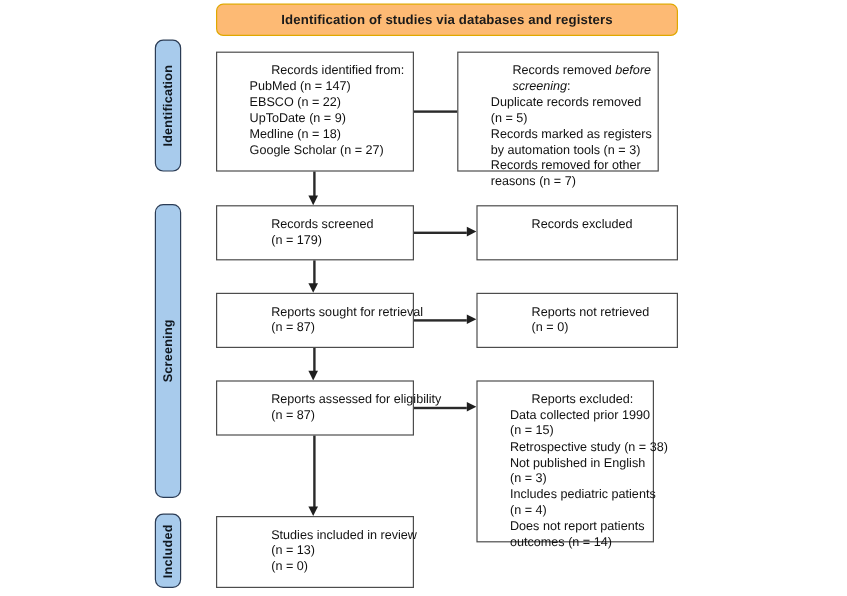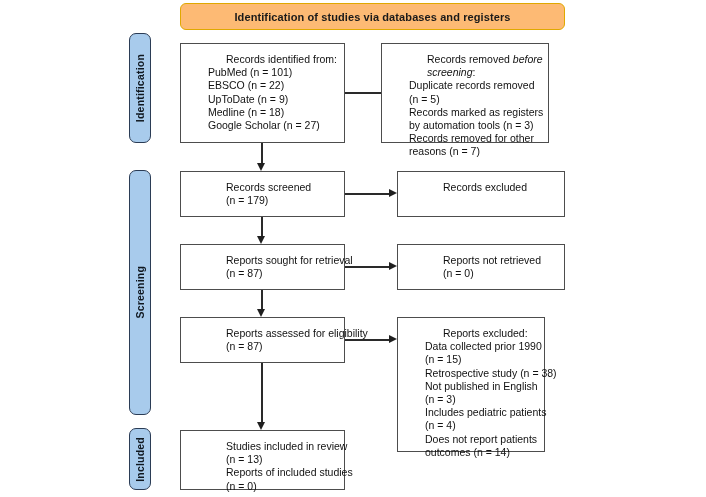--- a/index.html
+++ b/index.html
@@ -72,21 +72,21 @@
   <div class="stage" style="left:129px;top:170px;width:22px;height:245px;">
     <span>Screening</span>
   </div>
 
   <div class="stage" style="left:129px;top:428px;width:22px;height:62px;">
     <span>Included</span>
   </div>
 
   <div class="box" style="left:180px;top:43px;width:165px;height:100px;">
     <div class="ln">Records identified from:</div>
-    <div class="ind">PubMed (n = 101)</div>
+    <div class="ind">PubMed (n = 147)</div>
     <div class="ind">EBSCO (n = 22)</div>
     <div class="ind">UpToDate (n = 9)</div>
     <div class="ind">Medline (n = 18)</div>
     <div class="ind">Google Scholar (n = 27)</div>
   </div>
 
   <div class="hline" style="left:345px;top:92px;width:44px;"></div>
   <div class="arrow-r" style="left:389px;top:88px;"></div>
 
   <div class="box" style="left:381px;top:43px;width:168px;height:100px;">
@@ -154,17 +154,16 @@
     <div class="ind">Does not report patients</div>
     <div class="ind">outcomes (n = 14)</div>
   </div>
 
   <div class="vline" style="left:261px;top:363px;height:61px;"></div>
   <div class="arrow-d" style="left:257px;top:422px;"></div>
 
   <div class="box" style="left:180px;top:430px;width:165px;height:60px;">
     <div class="ln">Studies included in review</div>
     <div class="ln">(n = 13)</div>
-    <div class="ln">Reports of included studies</div>
     <div class="ln">(n = 0)</div>
   </div>
 
 </div>
 
 </body></html>

